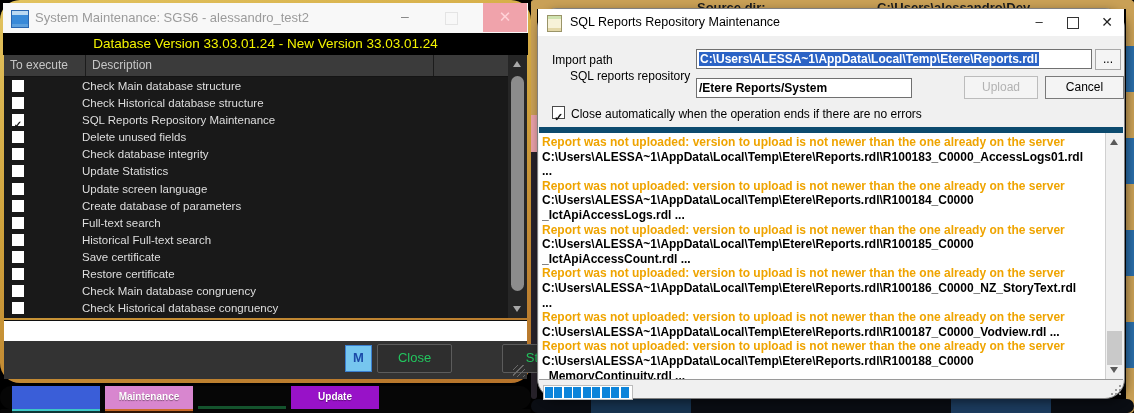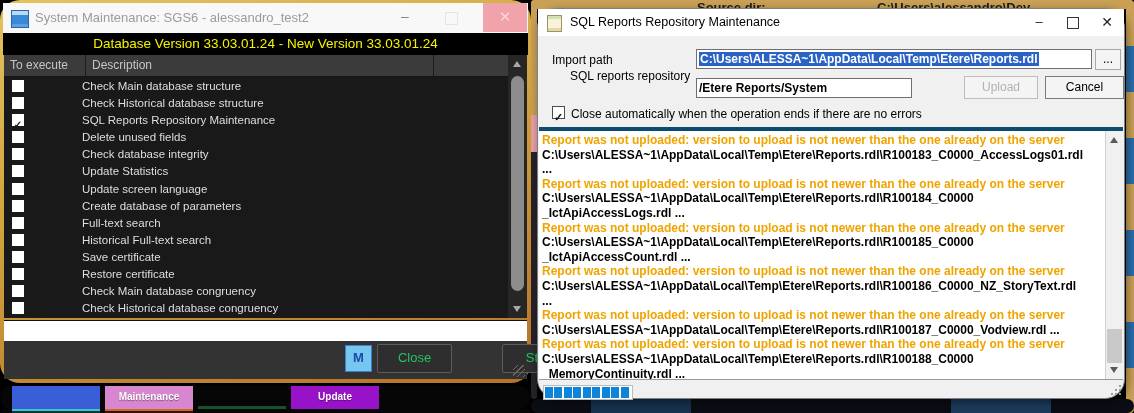--- a/index.html
+++ b/index.html
@@ -85,21 +85,21 @@
       font-size:12px;font-weight:bold;line-height:18px;white-space:nowrap;overflow:hidden;padding-left:2px;}
   .sel{background:#2b63c5;color:#fff;padding:0 1px;}
   .dbtn{position:absolute;background:#f4f4f4;border:1px solid #a8a8a8;box-sizing:border-box;text-align:center;
       font-size:12px;color:#000;}
   .dbtn.browse{left:557px;top:40px;width:26px;height:21px;line-height:18px;}
   .dbtn.upload{left:426px;top:67px;width:74px;height:23px;line-height:21px;color:#b2b2b2;border-color:#bcbcbc;}
   .dbtn.cancel{left:507px;top:67px;width:79px;height:23px;line-height:21px;border-color:#7a7a7a;}
   .dcb{position:absolute;left:14px;top:97px;width:13px;height:13px;background:#fff;border:1px solid #4a4a4a;box-sizing:border-box;text-align:center;}
   .dcb.on::after{content:"\2713";font-size:11px;font-weight:bold;color:#111;line-height:11px;}
   .logbox{position:absolute;left:1px;top:118px;width:584px;height:253px;background:#fff;
-      border-top:4px solid #0c4a6e;border-bottom:1px solid #9a9a9a;box-sizing:border-box;overflow:hidden;}
+      border-top:6px solid #0c4a6e;border-bottom:1px solid #9a9a9a;box-sizing:border-box;overflow:hidden;}
   .loglines{position:absolute;left:3px;top:2px;right:18px;}
   .log-line{height:14.6px;font-size:12px;font-weight:bold;white-space:nowrap;overflow:hidden;color:#000;}
   .log-line.warn{color:#efa400;}
   .dscroll{position:absolute;right:0;top:0;width:17px;height:100%;background:#f0f0f0;border-left:1px solid #d0d0d0;}
   .darr{position:absolute;left:4px;width:0;height:0;border-left:4.5px solid transparent;border-right:4.5px solid transparent;}
   .darr.up{top:6px;border-bottom:6px solid #5a5a5a;}
   .darr.down{bottom:6px;border-top:6px solid #5a5a5a;}
   .dthumb{position:absolute;left:1px;top:198px;width:15px;height:34px;background:#c9c9c9;}
   .pbar{position:absolute;left:5px;top:376px;width:90px;height:15px;background:#fff;border:1px solid #bcbcbc;box-sizing:border-box;}
   .pfill{position:absolute;left:1px;top:1px;height:11px;width:85px;

